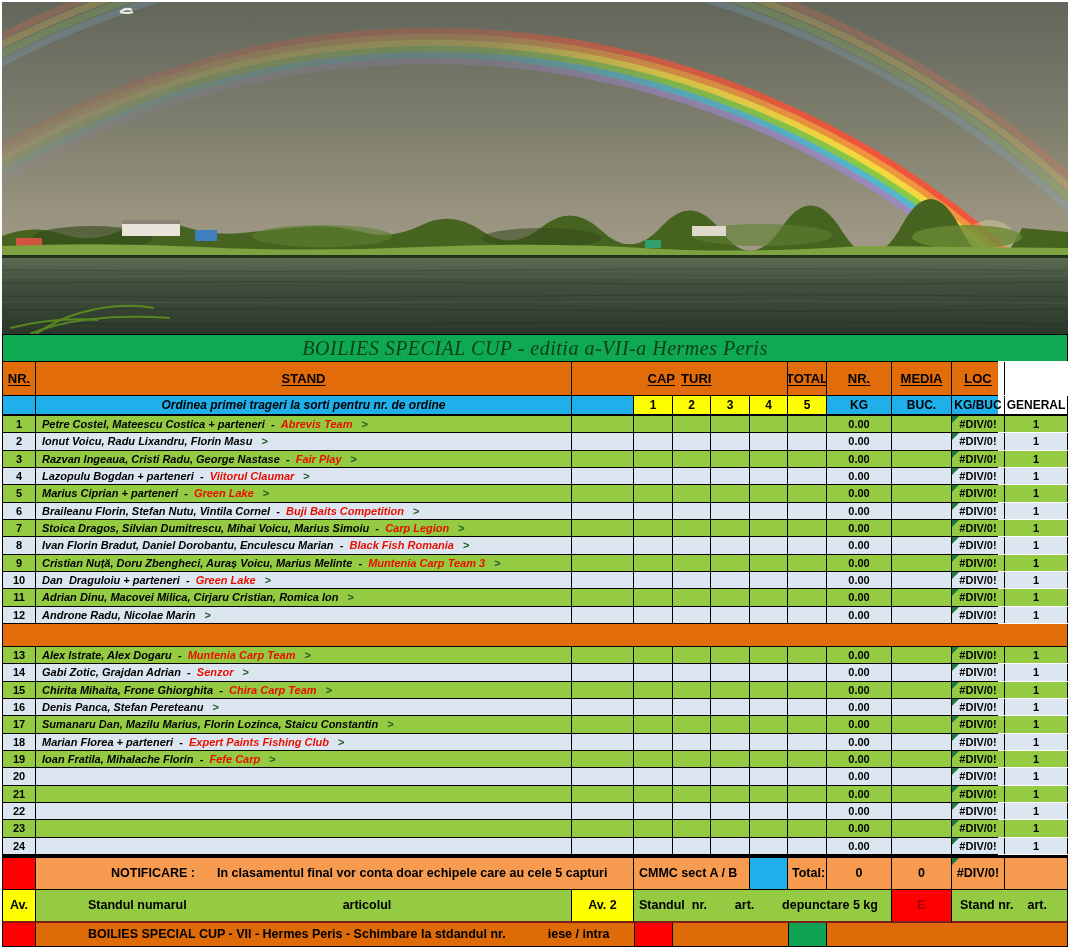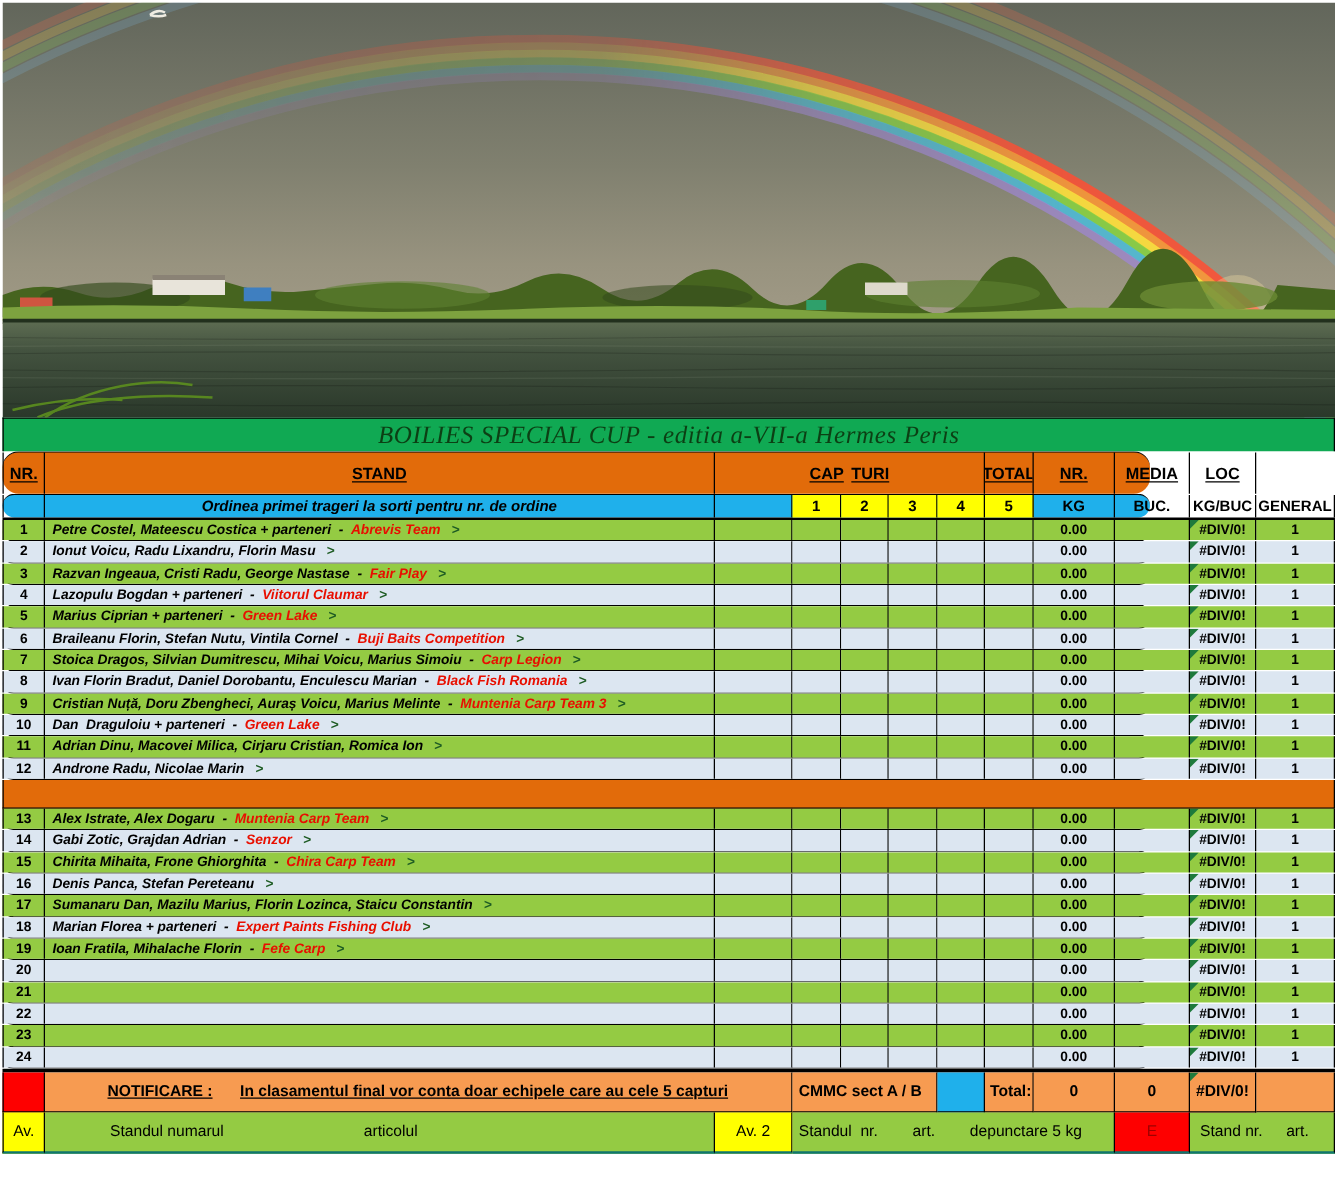--- a/index.html
+++ b/index.html
@@ -10,21 +10,21 @@
   }
   .sheet{width:1066px;margin:2px auto 0 2px;}
 
   
   .photo{width:1066px;height:332px;display:block;}
 
   
   .trow{
     display:grid;
     grid-template-columns:34px 536px 62px 39px 38px 39px 38px 39px 65px 60px 53px 63px;
-    width:918px;box-sizing:border-box;border-radius:13px;
+    width:996px;box-sizing:border-box;
   }
   .trow > div{
     box-sizing:border-box;border-right:1px solid #000;
     display:flex;align-items:center;overflow:hidden;
   }
   .trow > div:first-child{border-left:1px solid #000;}
   .sp2{grid-column:span 2;} .sp3{grid-column:span 3;} .sp4{grid-column:span 4;}
   .sp5{grid-column:span 5;} .sp6{grid-column:span 6;}
 
   .center{justify-content:center;text-align:center;}
@@ -77,30 +77,30 @@
   
   .spacer{height:23px;background:var(--header-orange,#E26B0A);
     border-left:1px solid #000;border-right:1px solid #000;border-bottom:1px solid #000;
     box-sizing:border-box;width:1066px;}
 
   
   .notif{height:32px;}
   .notif > div{background:var(--notif-orange,#F79B51);font-size:12.5px;font-weight:bold;border-bottom:1px solid #000;}
   .notif .redcell{background:var(--red,#FE0000);}
   .notif .bluecell{background:var(--blue,#1FB0EB);}
-  .notif .msg{padding-left:50px;text-decoration:underline;}
+  .notif .msg{padding-left:75px;}
   .notif .msg .t2{margin-left:22px;}
   .notif .cmmc{padding-left:5px;}
   .notif .totlab{padding-left:4px;}
 
   
   .avrow{height:33px;}
-  .avrow > div{background:var(--row-green,#94CB43);font-size:12.5px;font-weight:normal;border-bottom:2px solid #0f766e;}
+  .avrow > div{background:var(--row-green,#94CB43);font-size:12.5px;font-weight:bold;border-bottom:2px solid #7f1d1d;}
   .avrow .ycell{background:var(--yellow,#FFFF00);}
-  .avrow .left{padding-left:52px;}
+  .avrow .left{padding-left:52px;gap:44px;}
   .avrow .left .t2{margin-left:112px;}
   .avrow .mid{padding-left:5px;white-space:pre;}
   .avrow .ecell{background:var(--red,#FE0000);color:#A00000;justify-content:center;}
   .avrow .right{padding-left:8px;justify-content:space-between;padding-right:20px;}
 
   
   .foot{height:24px;}
   .foot > div{background:var(--footer-orange,#DE6A08);font-size:12.5px;font-weight:bold;
     border-right:none;border-bottom:1px solid #000;}
   .foot > div:first-child{border-left:1px solid #000;}
@@ -892,14 +892,25 @@
     <div class="sp6 mid"><span>Standul  nr.        art.        depunctare 5 kg</span></div>
     <div class="ecell">
         <span>E</span>
       </div>
     <div class="sp2 right">
       <span>Stand nr.</span>
         <span>art.</span>
     </div>
   </div>
 
+  <div class="trow foot">
+    <div class="redcell"></div>
+    <div class="sp2 msg">
+      <span>BOILIES SPECIAL CUP - VII - Hermes Peris - Schimbare la stdandul  nr.</span>
+        <span class="t2">iese / intra</span>
+    </div>
+    <div class="redcell"></div>
+    <div class="sp3"></div>
+    <div class="greencell"></div>
+    <div class="sp4"></div>
+  </div>
 
 </div>
 
 </body></html>

